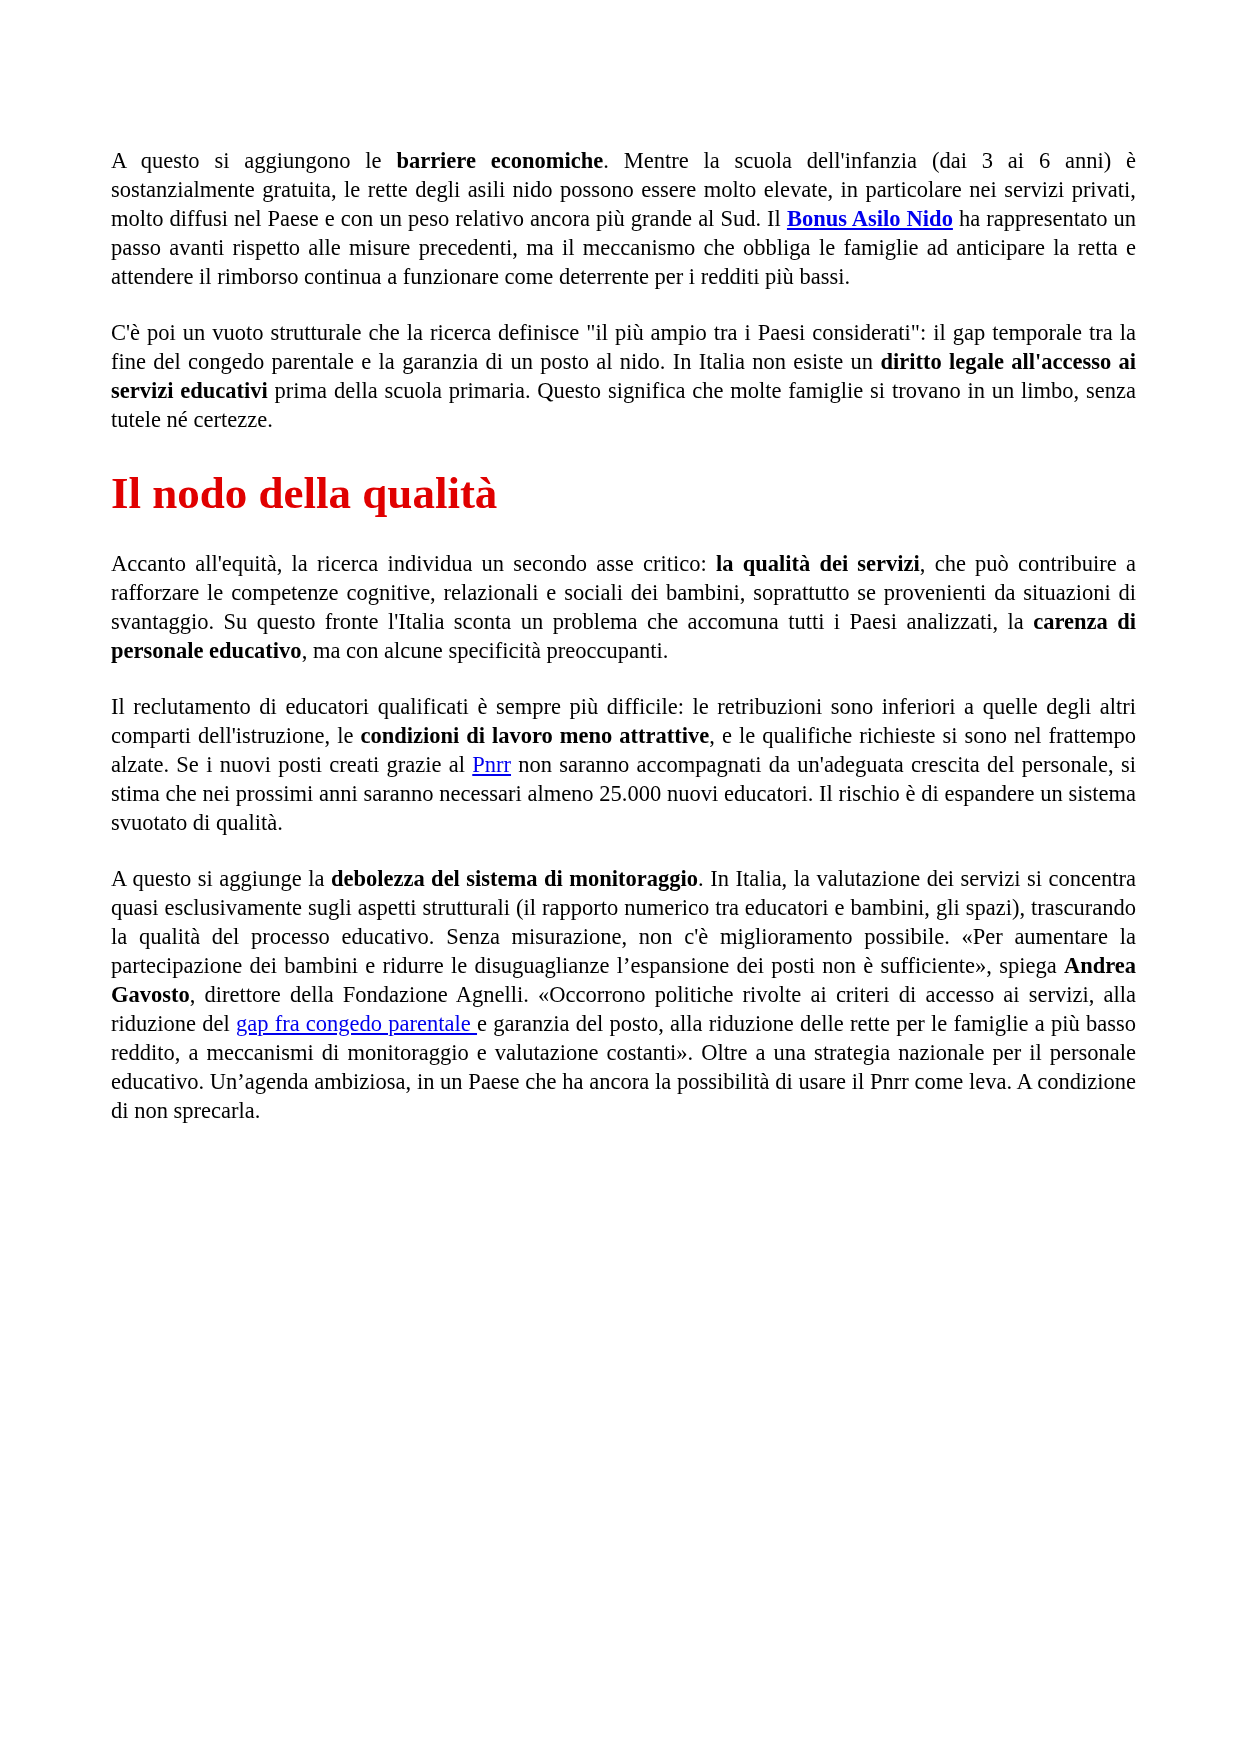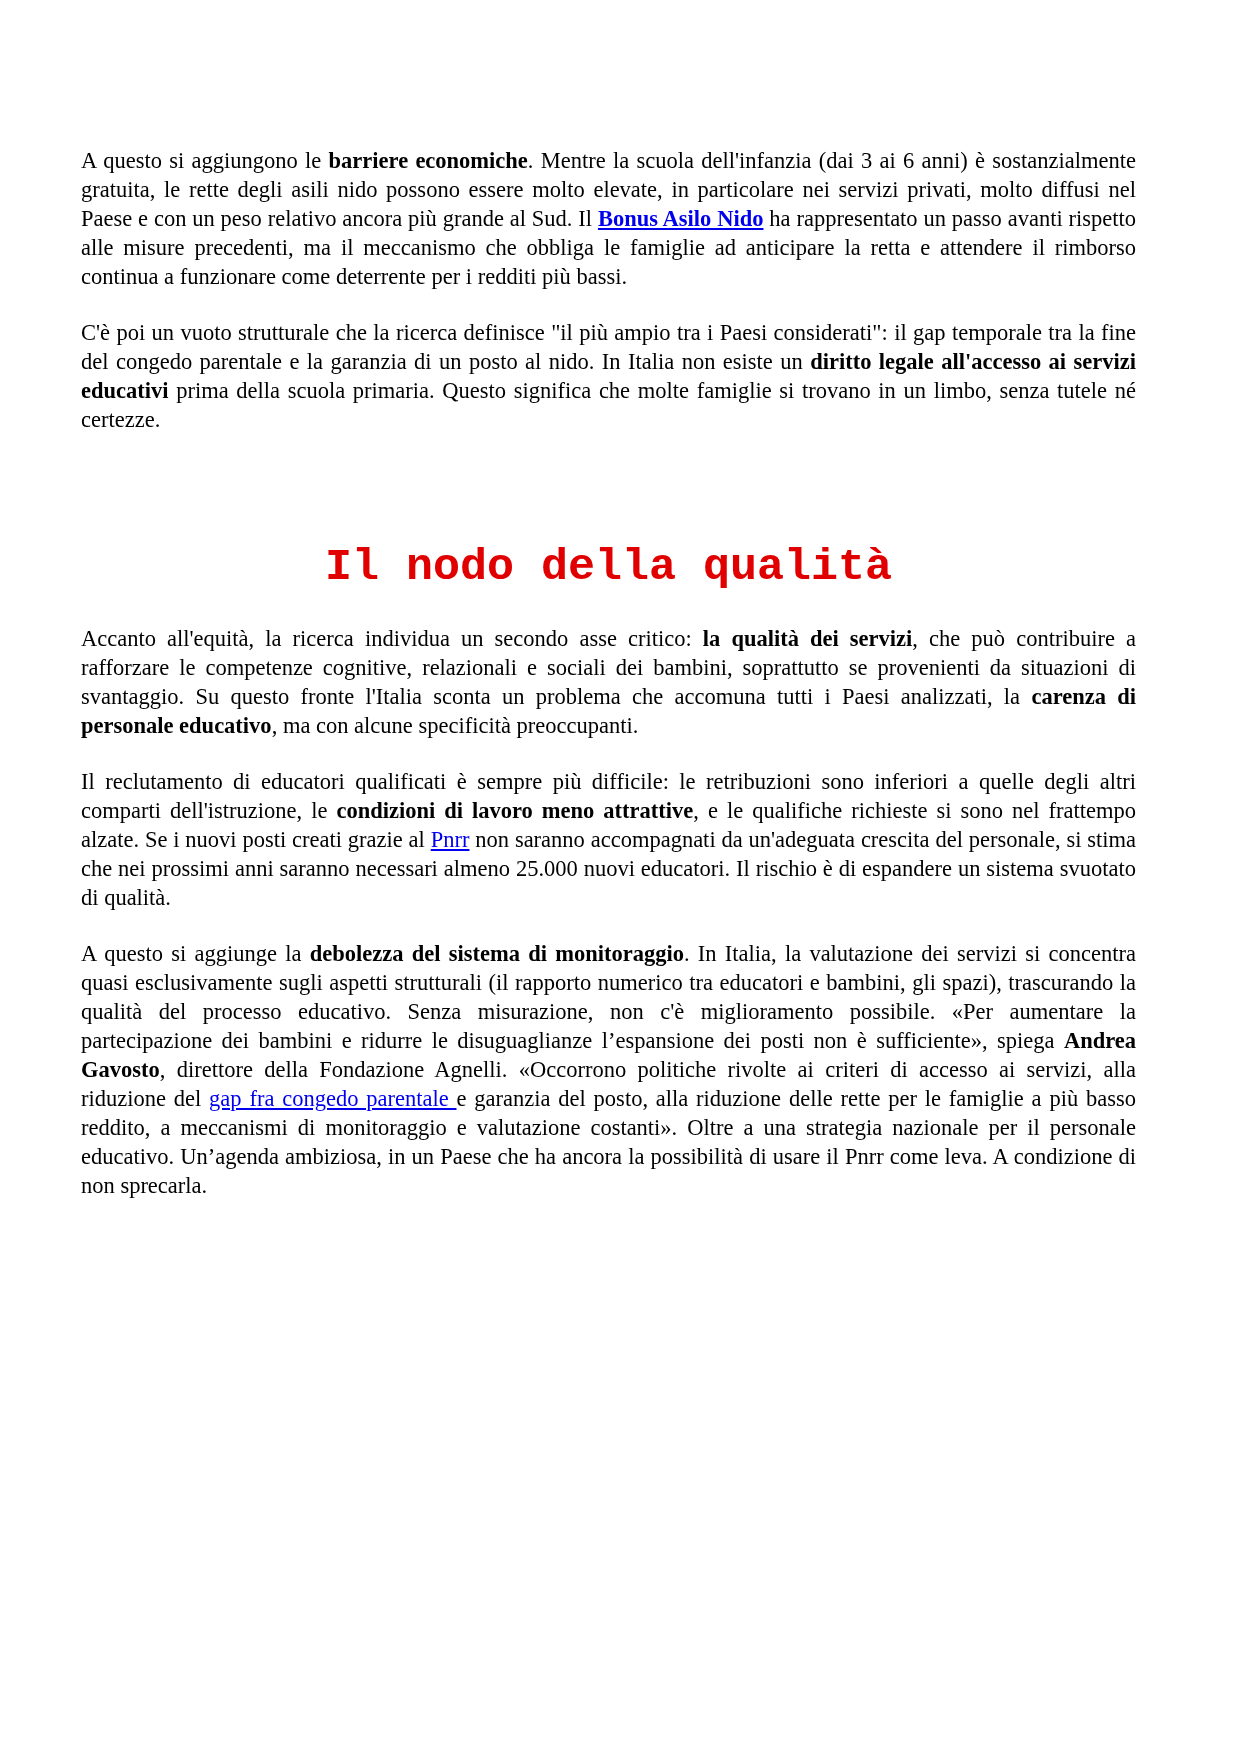--- a/index.html
+++ b/index.html
@@ -7,41 +7,41 @@
     width: 1241px;
     height: 1755px;
     background: #ffffff;
     overflow: hidden;
     font-family: "Liberation Serif", "DejaVu Serif", serif;
   }
   .page {
     box-sizing: border-box;
     width: 1241px;
     height: 1755px;
-    padding: 146px 105px 0 81px;
+    padding: 146px 105px 0 111px;
     background: #ffffff;
   }
   .article {
     font-size: 22.5px;
     line-height: 29px;
     color: #000000;
     text-align: justify;
   }
   .article p {
     margin: 0 0 27px 0;
     text-align: justify;
   }
   .article h1 {
-    font-family: Liberation Mono, monospace;
+    font-family: Liberation Serif, serif;
     font-size: 45px;
     line-height: 52px;
     font-weight: bold;
     color: var(--heading-color, #e00000);
-    margin: 108px 0 30px 0;
-    text-align: center;
+    margin: 33px 0 30px 0;
+    text-align: left;
   }
   .article a {
     color: var(--link-color, #0000ee);
     text-decoration: underline;
   }
   .b { font-weight: bold; }
 </style>
 </head>
 <body style="background: rgb(255, 255, 255);">
 

